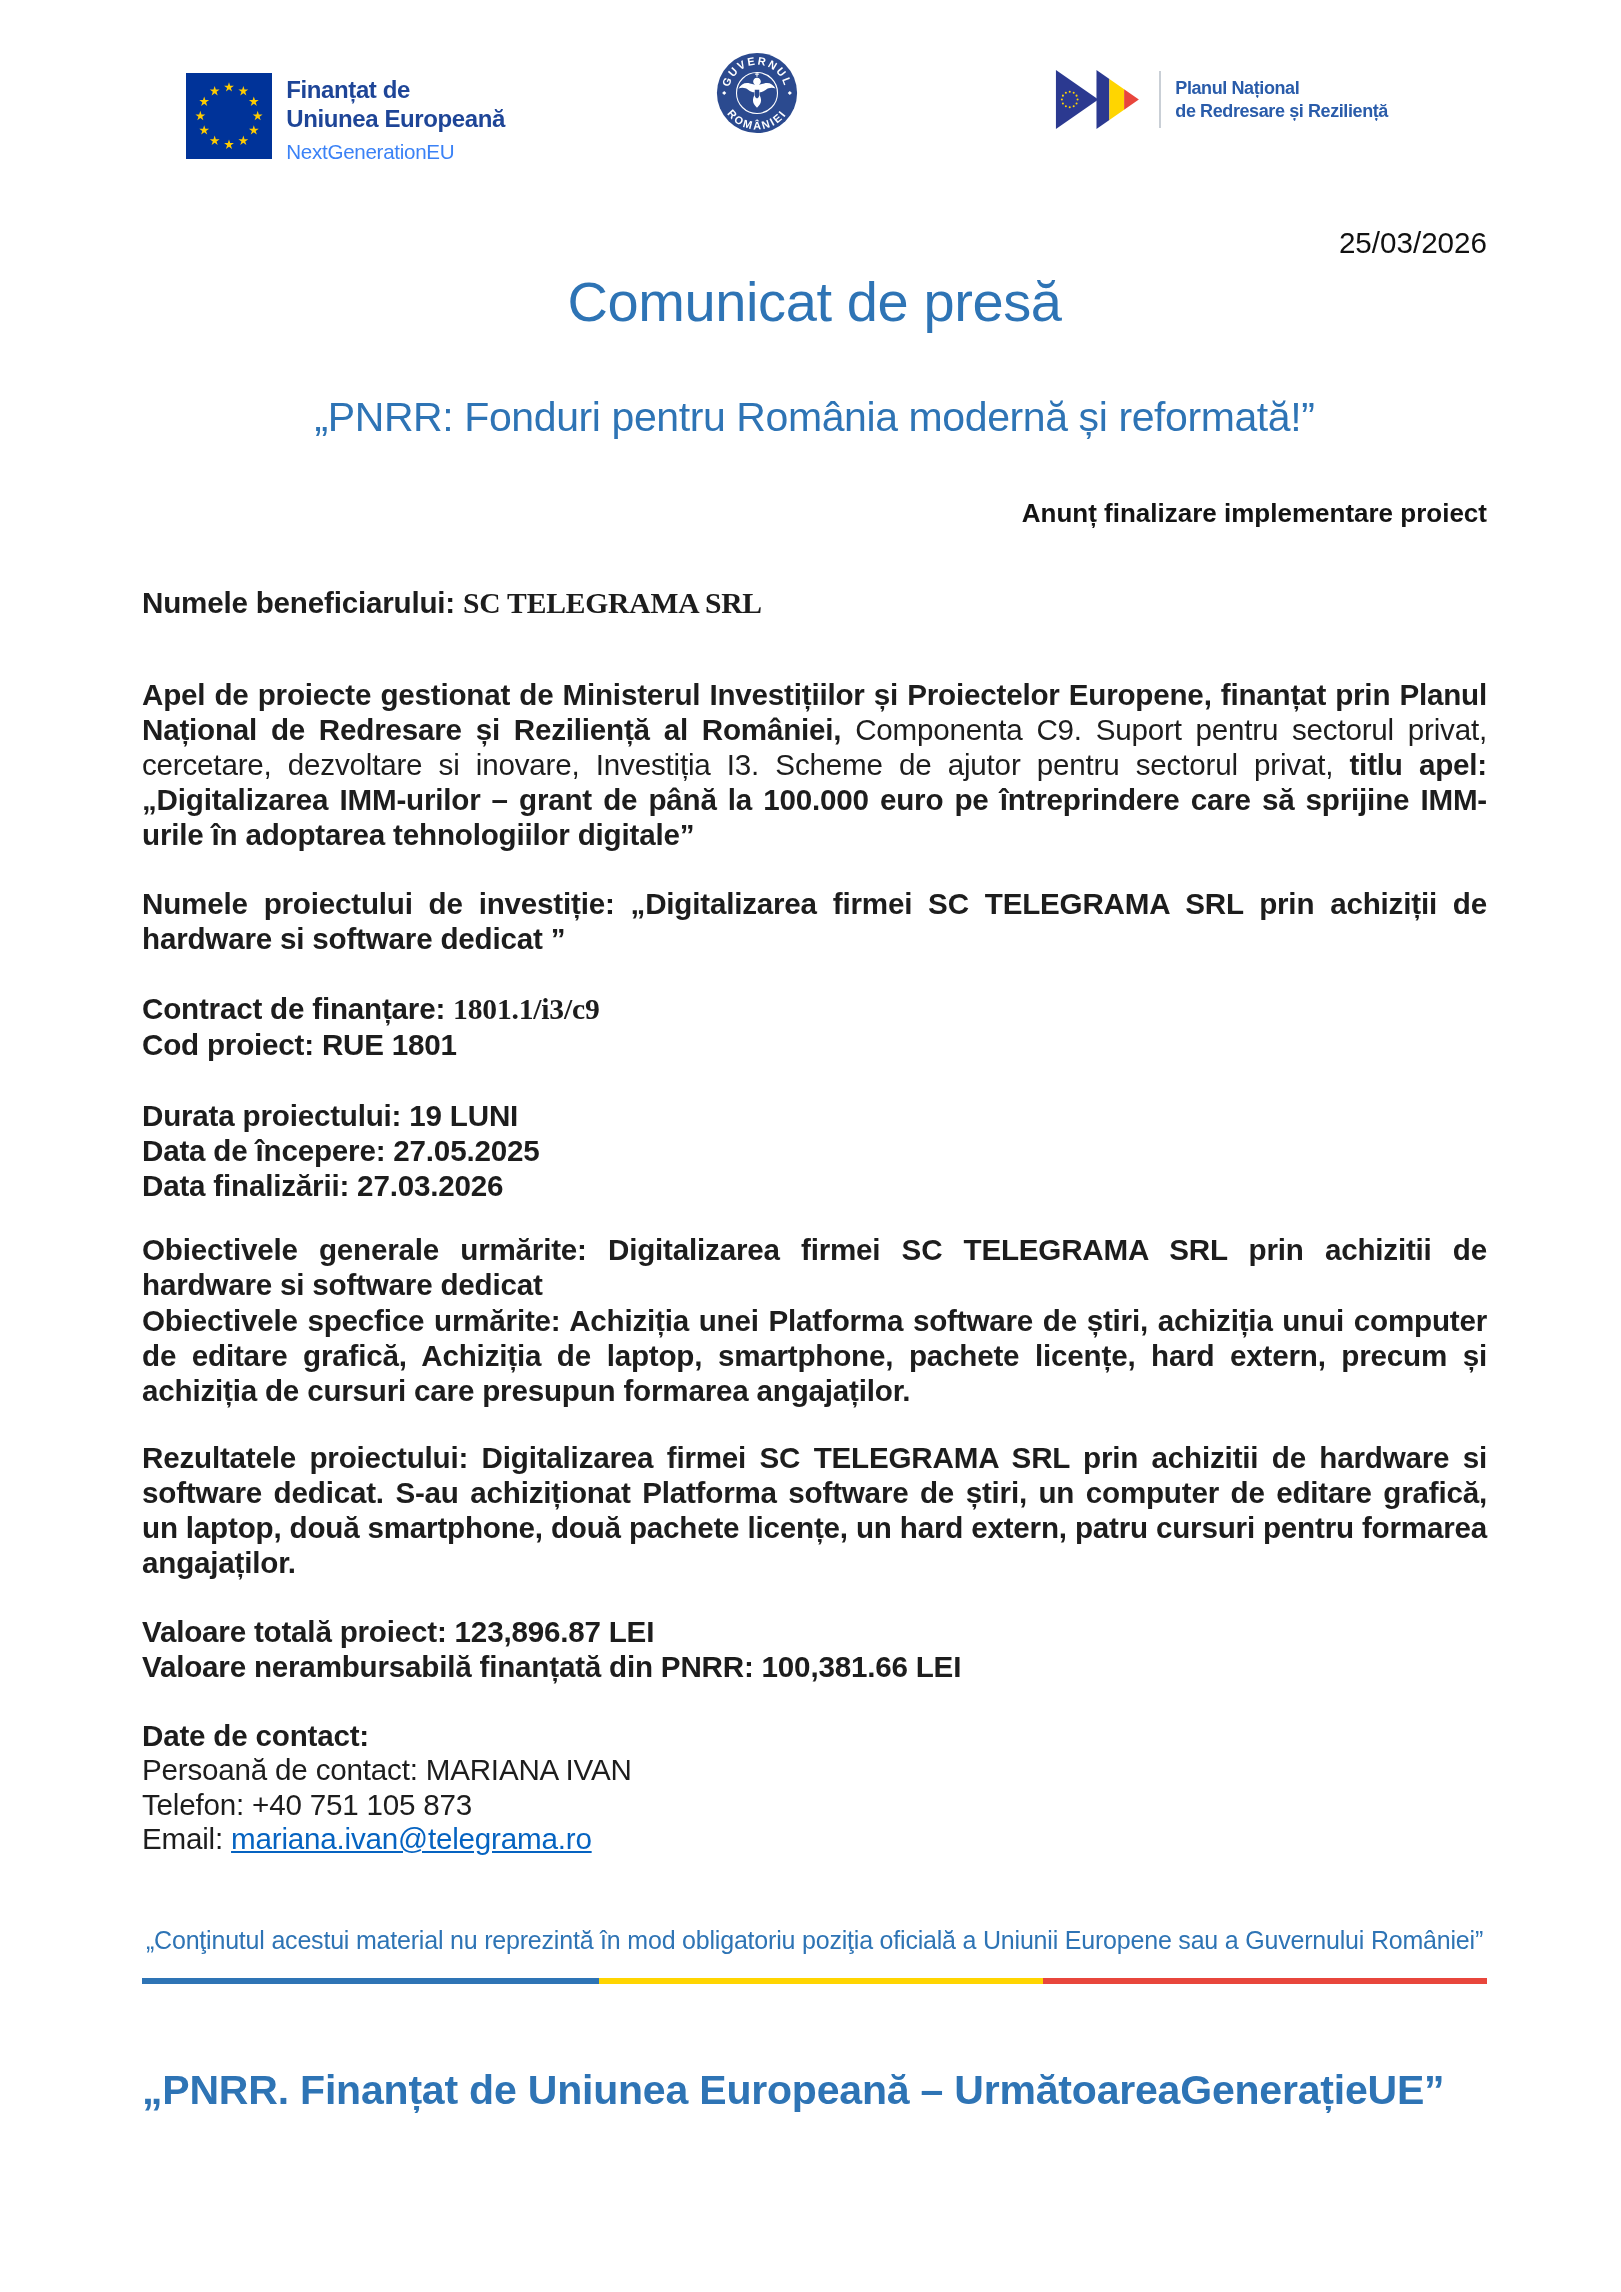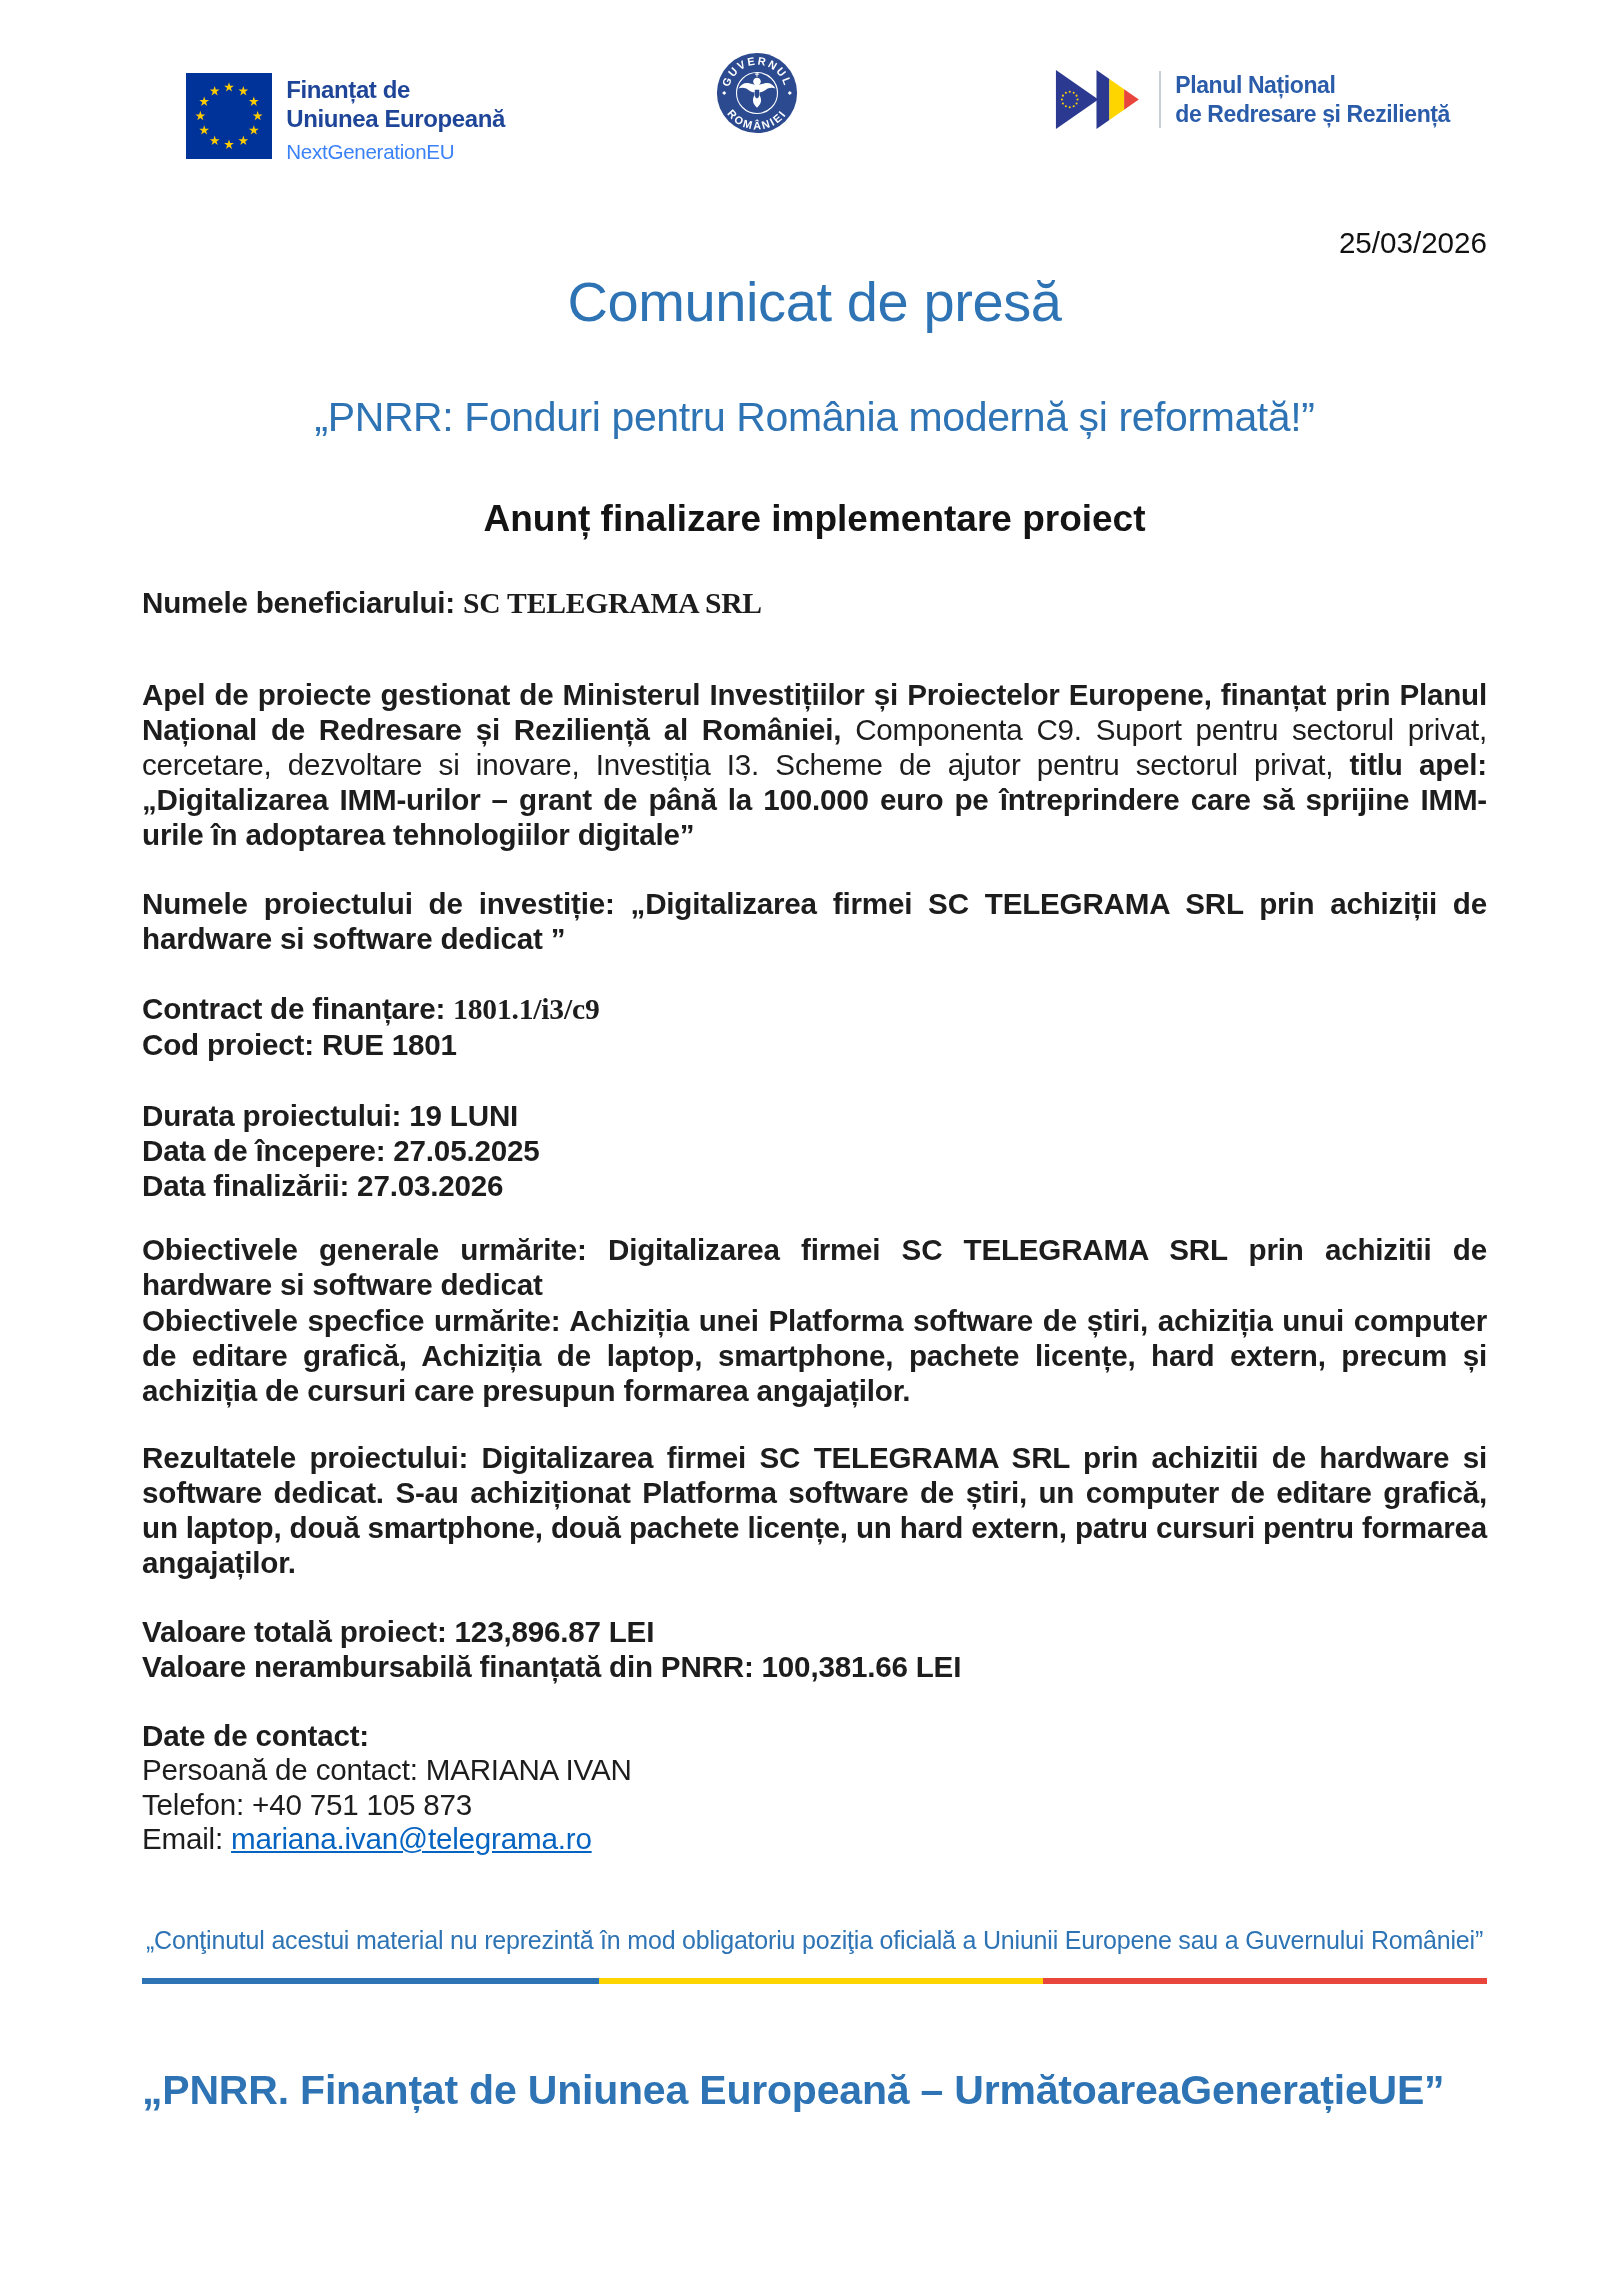--- a/index.html
+++ b/index.html
@@ -15,29 +15,29 @@
   
   .eu-logo{position:absolute;left:186px;top:73px;display:flex;align-items:flex-start;gap:14.3px;}
   .eu-flag{width:86px;height:86px;display:block;}
   .eu-text{padding-top:1.8px;}
   .eu-text .l1{font-size:24px;font-weight:bold;color:#1e4597;line-height:1.22;letter-spacing:-0.4px;}
   .eu-text .l3{font-size:20.6px;color:#3b82f6;margin-top:6.3px;letter-spacing:-0.3px;}
   .gov-seal{position:absolute;left:716px;top:52px;}
   .pnrr-logo{position:absolute;left:1052px;top:70px;display:flex;align-items:center;}
   .pnrr-tris{width:100px;height:59px;display:block;}
   .pnrr-sep{width:1.8px;height:57px;background:#c9cfd6;margin:0 14.3px 0 7.2px;}
-  .pnrr-text{font-size:23px;font-weight:bold;color:#2a5caa;line-height:1.23;letter-spacing:-0.4px;}
+  .pnrr-text{font-size:18px;font-weight:bold;color:#2a5caa;line-height:1.23;letter-spacing:-0.4px;}
   
   .datebox{position:absolute;right:134px;top:226px;font-size:29.6px;color:#111;}
   .title{position:absolute;left:142px;right:134px;top:269px;text-align:center;
          font-size:56px;font-weight:normal;color:#2e74b5;letter-spacing:-0.4px;}
   .subtitle{position:absolute;left:142px;right:134px;top:394px;text-align:center;
             font-size:41px;color:#2e74b5;letter-spacing:-0.4px;}
-  .heading{position:absolute;left:142px;right:134px;top:498px;text-align:center;
-           font-size:37px;font-weight:bold;color:#141414;}
+  .heading{position:absolute;left:142px;right:134px;top:498px;text-align:right;
+           font-size:26px;font-weight:bold;color:#141414;}
   
   .content{position:absolute;left:142px;right:134px;top:0;}
   .content p{margin:0;font-size:29.6px;line-height:1.185;letter-spacing:-0.2px;}
   .b{font-weight:bold;}
   .serif{font-family:"Liberation Serif", serif;font-weight:bold;}
   .just{text-align:justify;}
   .p-benef{margin-top:585px !important;}
   .p-apel{margin-top:56px !important;}
   .p-proj{margin-top:34px !important;}
   .p-contract{margin-top:34px !important;}

